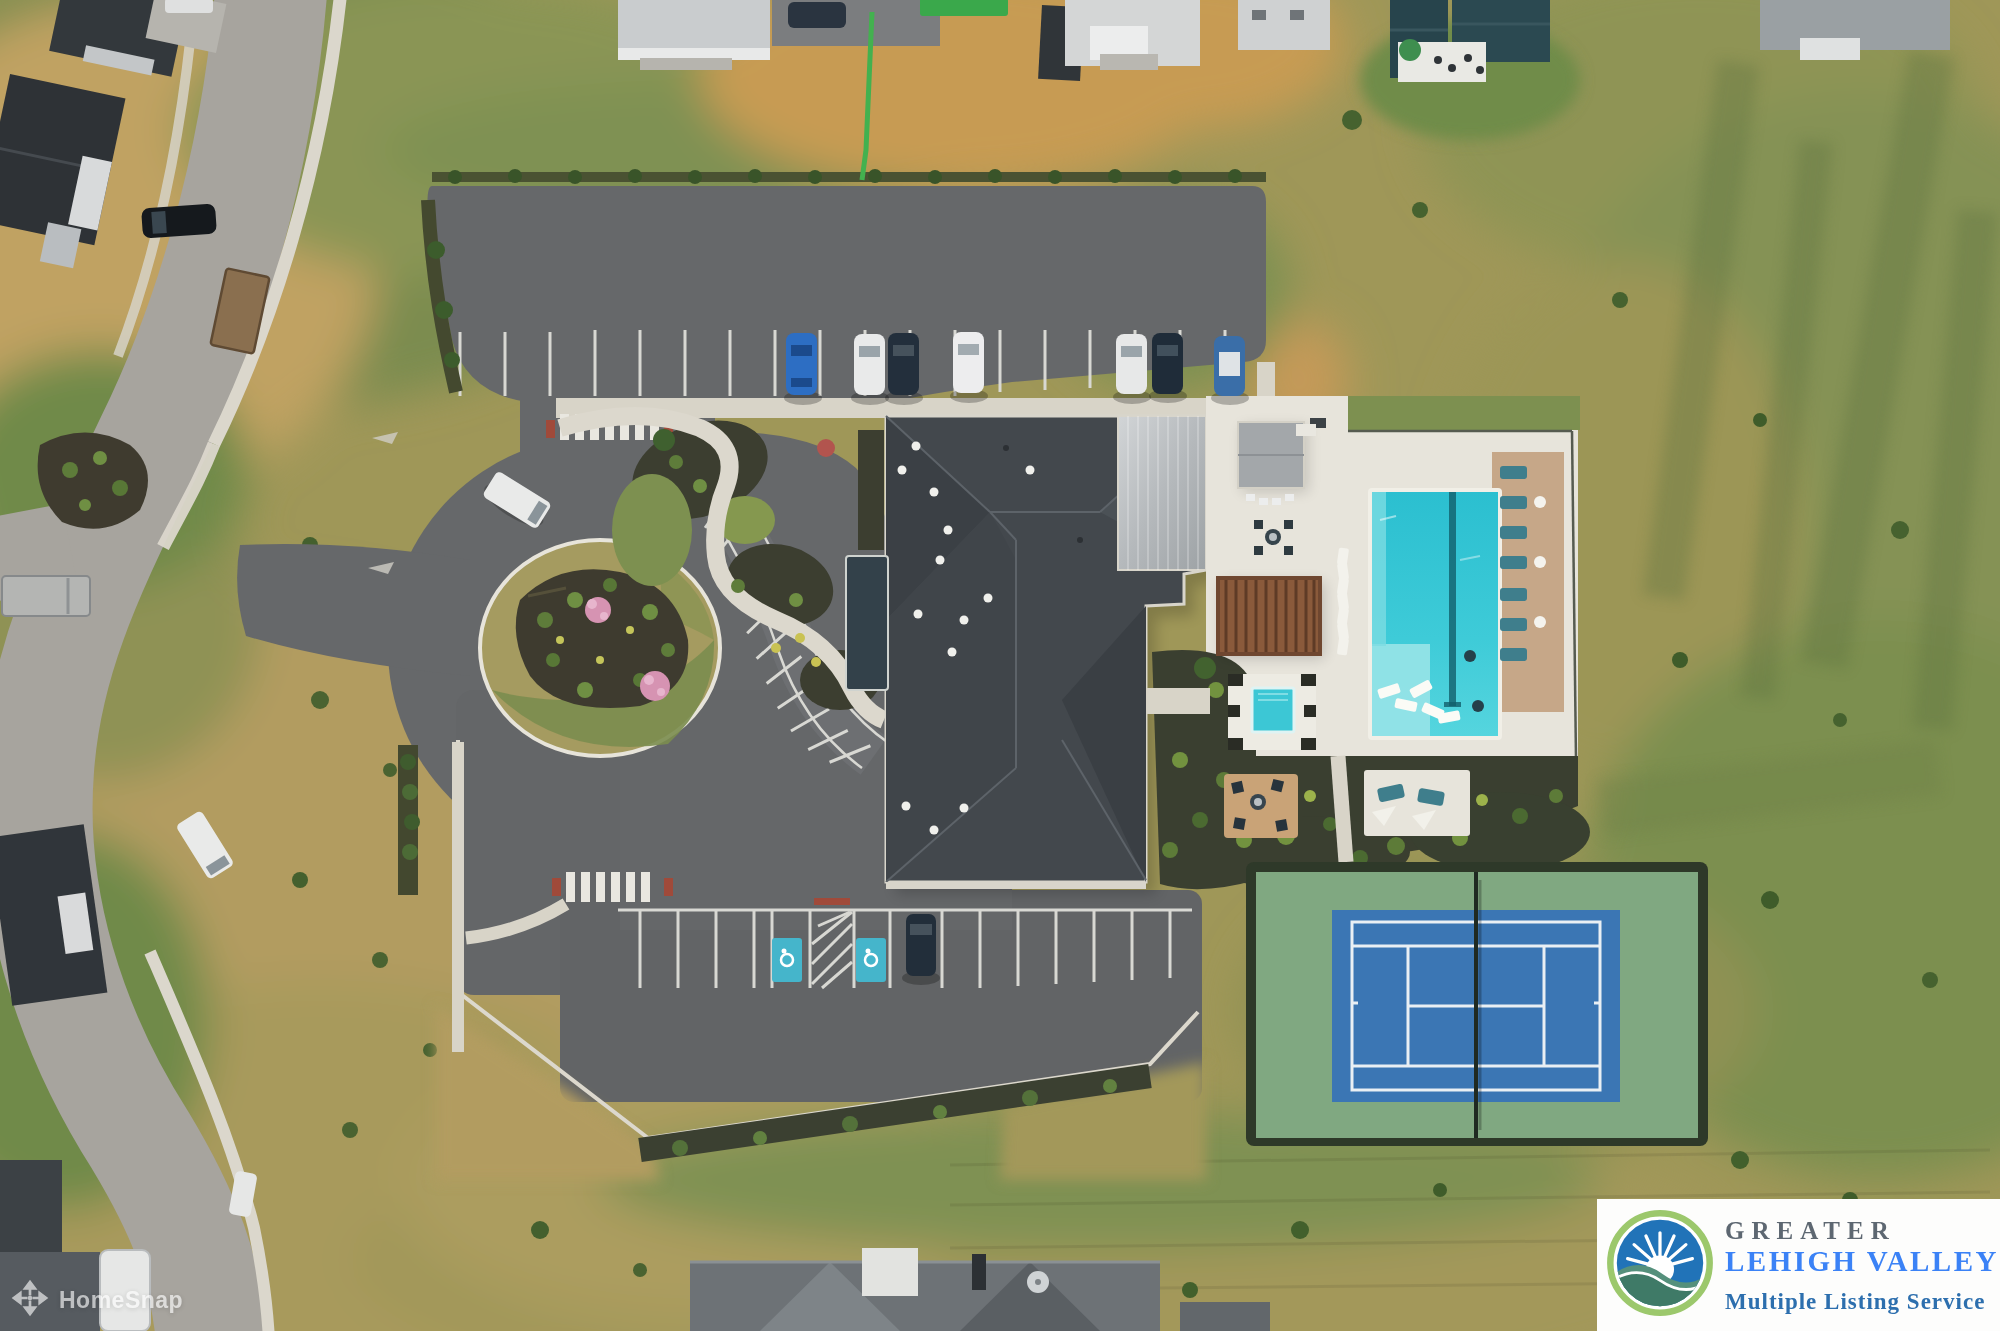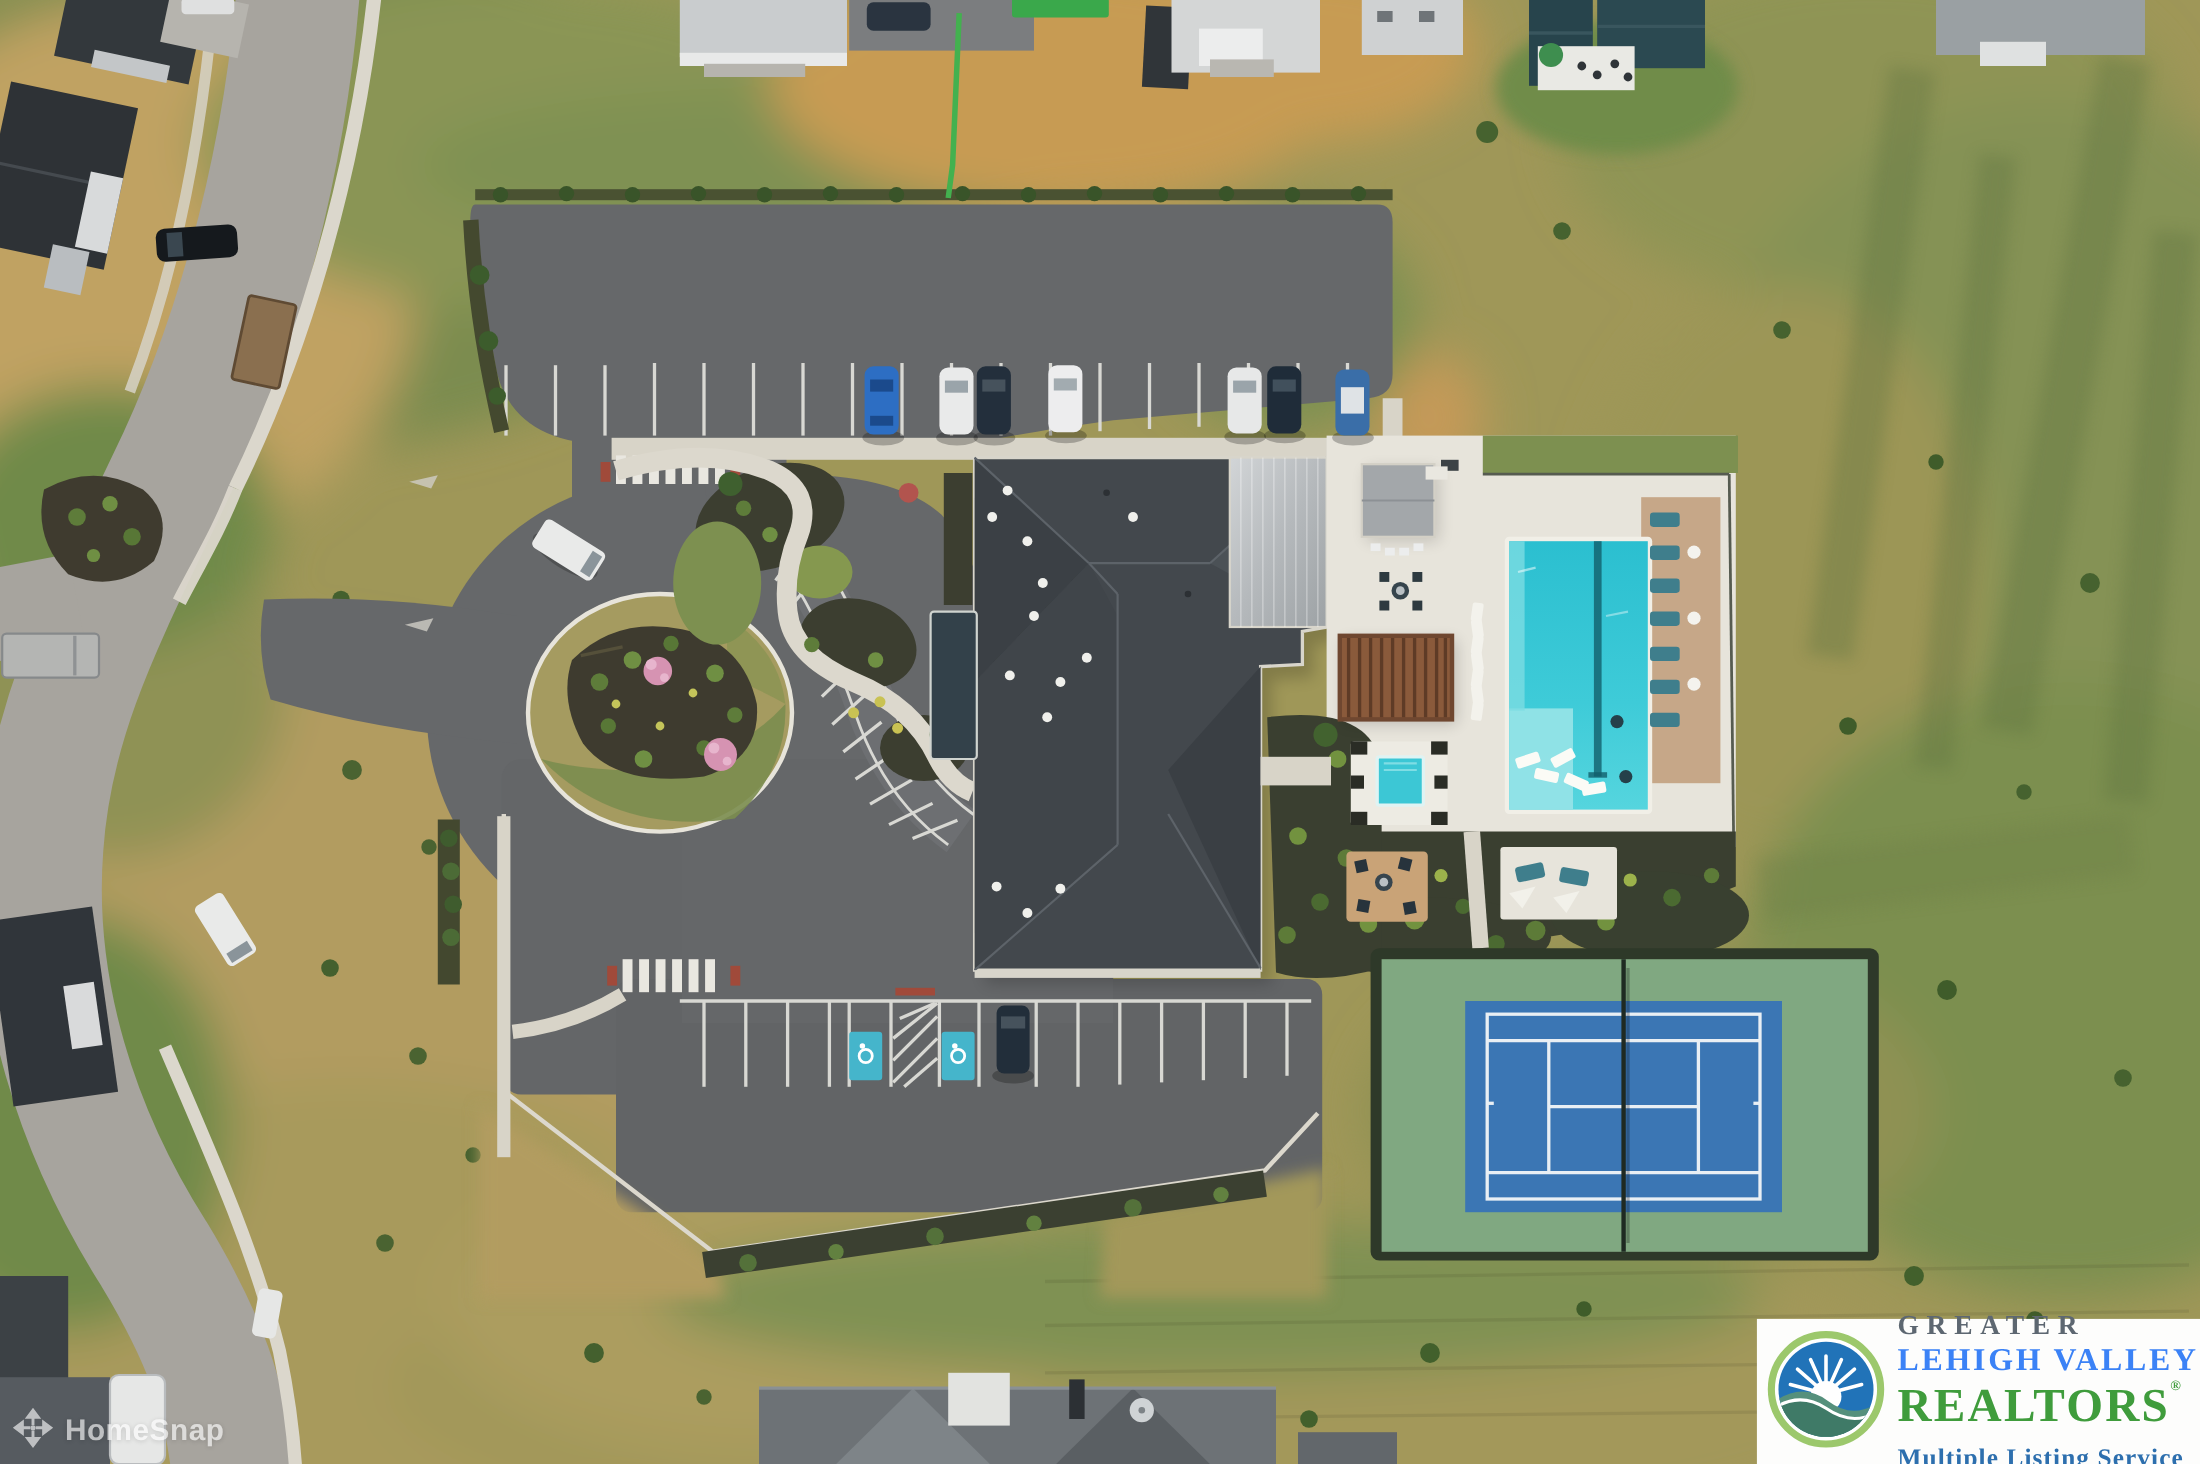--- a/index.html
+++ b/index.html
@@ -1,20 +1,20 @@
 <!DOCTYPE html>
 <html><head>
 <meta charset="utf-8">
 <style>
   html,body{margin:0;padding:0;background:#222;}
   .stage{position:relative;width:2000px;height:1331px;overflow:hidden;background:#9f9758;font-family:"Liberation Sans",sans-serif;}
   .stage svg.scene{position:absolute;left:0;top:0;}
   
   .homesnap{position:absolute;left:10px;top:1278px;display:flex;align-items:center;gap:9px;opacity:.62;}
-  .homesnap .hs-label{font-weight:700;font-size:27px;color:#ffffff;letter-spacing:.5px;text-shadow:0 1px 5px rgba(0,0,0,.25);}
+  .homesnap .hs-label{font-weight:700;font-size:23px;color:#ffffff;letter-spacing:.5px;text-shadow:0 1px 5px rgba(0,0,0,.25);}
   
   .mlsbox{position:absolute;left:1597px;top:1199px;width:403px;height:132px;background:#fdfdfc;display:flex;align-items:center;gap:11px;padding-left:9px;box-sizing:border-box;}
   .mls-text{display:flex;flex-direction:column;line-height:1;}
   .mls-l1{font-family:"Liberation Serif",serif;font-weight:700;font-size:25px;letter-spacing:7px;color:#5d6771;}
   .mls-l2{font-family:"Liberation Serif",serif;font-weight:700;font-size:29px;letter-spacing:2.5px;color:#3b82f6;margin-top:4px;}
   .mls-l3{font-family:"Liberation Serif",serif;font-weight:700;font-size:43px;letter-spacing:2px;color:#3f9c3c;margin-top:2px;}
   .mls-l3 sup{font-size:13px;vertical-align:28px;letter-spacing:0;}
   .mls-l4{font-family:"Liberation Serif",serif;font-weight:700;font-size:23px;letter-spacing:1px;color:#2d6fae;margin-top:14px;}
 </style>
 </head>
@@ -718,18 +718,17 @@
         </g>
         <circle cx="50" cy="56" r="13" fill="#ffffff"></circle>
         <path d="M2,64 Q28,42 52,60 Q76,78 100,56 L100,102 L2,102 Z" fill="#55907c"></path>
         <path d="M0,70 Q26,50 50,66 Q76,84 100,64 L100,102 L0,102 Z" fill="#3f7a67" stroke="#ffffff" stroke-width="2.5"></path>
       </g>
     </svg>
   </span>
   <div class="mls-text">
     <span class="mls-l1">GREATER</span>
     <span class="mls-l2">LEHIGH VALLEY</span>
-    <span class="mls-l3"><span>REALTORS</span><sup>®</sup></span>
     <span class="mls-l4">Multiple Listing Service</span>
   </div>
 </div>
 
 </div>
 
 </body></html>

